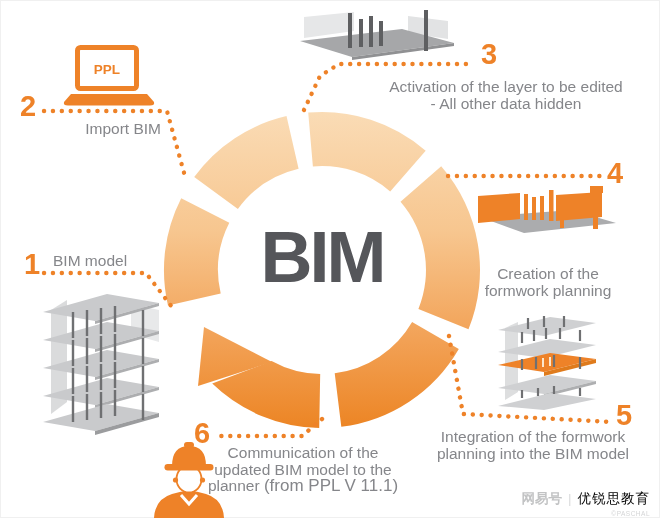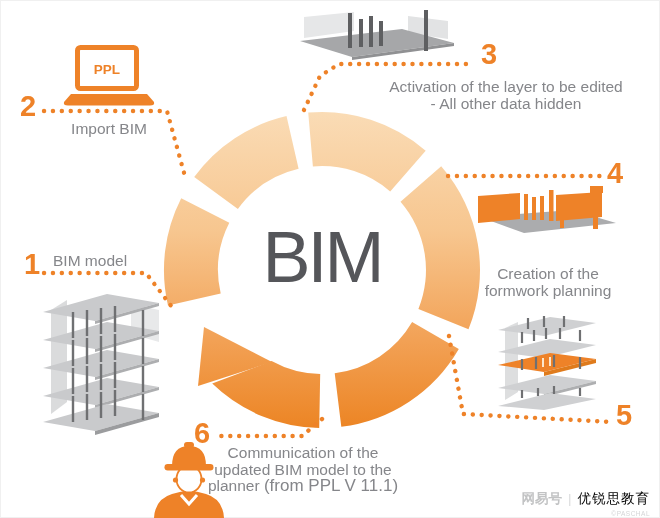--- a/index.html
+++ b/index.html
@@ -15,21 +15,21 @@
   }
   .lbl{
     position:absolute;color:var(--text-gray,#85868A);
     font-size:15.5px;line-height:16.5px;text-align:center;
   }
   .lbl.left{text-align:right;}
   .note{font-size:17px;}
   .bim-title{
     position:absolute;left:162px;top:110px;width:320px;height:320px;
     display:flex;align-items:center;justify-content:center;
-    font-size:72px;font-weight:400;letter-spacing:-3px;
+    font-size:72px;font-weight:700;letter-spacing:-3px;
     color:var(--title-dark,#55565A);transform:translateY(-13px);
     pointer-events:none;
   }
   .dotline{
     fill:none;stroke:var(--accent,#EE8228);
     stroke-width:4.4;stroke-linecap:round;stroke-dasharray:0.1 8.8;
   }
   .accent{fill:var(--accent,#EE8228);}
   .wm{
     position:absolute;right:10px;top:492px;text-align:right;
@@ -101,21 +101,21 @@
       M38,82 v26 M52,80 v26 M66,78 v26 M80,76 v26 M108,80 v26
       M38,110 v26 M52,108 v26 M66,106 v26 M80,104 v26 M108,108 v26"></path>
   </svg>
 
   <div class="num" style="left:20px;top:92px;">2</div>
   <svg class="abs" style="left:63px;top:45px;" width="92" height="62" viewBox="0 0 92 62" aria-hidden="true">
     <rect x="14.5" y="2.5" width="59" height="41" rx="3" fill="#ffffff" stroke="var(--accent,#EE8228)" stroke-width="5"></rect>
     <text x="44" y="29" text-anchor="middle" font-size="13.5" font-weight="bold" fill="var(--accent,#EE8228)">PPL</text>
     <path class="accent" d="M8,49 L84,49 L91,57 Q92,60.5 87,60.5 L5,60.5 Q0,60.5 1,57 Z"></path>
   </svg>
-  <div class="lbl" style="left:57px;top:121px;width:104px;">
+  <div class="lbl" style="left:57px;top:121px;width:104px;text-align:right;">
     <div>Import BIM</div>
   </div>
 
   <svg class="abs" style="left:296px;top:10px;" width="164" height="50" viewBox="0 0 164 50" aria-hidden="true">
     <polygon points="8,7 58,2 58,21 8,28" fill="#E6E7E8"></polygon>
     <polygon points="112,6 152,11 152,29 112,23" fill="#E2E3E4"></polygon>
     <polygon points="4,31 106,19 158,33 56,47" fill="#A6A7A9"></polygon>
     <polygon points="56,47 158,33 158,36 56,50" fill="#909193"></polygon>
     <g fill="#5E5F61">
       <rect x="52" y="3" width="4" height="35"></rect>
@@ -160,20 +160,24 @@
     <polygon points="6,91 58,78 104,84 52,95" fill="#CFD0D2"></polygon>
     <polygon points="6,50 58,38 104,44 52,57" fill="var(--accent,#EE8228)"></polygon>
     <polygon points="52,57 104,44 104,48 52,61" fill="#DF7B1C"></polygon>
     <path stroke="#FCE7CC" stroke-width="2" fill="none" d="M44,44 v9 M51,43 v9 M58,42 v9"></path>
     <path stroke="#6F7072" stroke-width="2.2" fill="none" d="M36,3 v11 M52,1 v11 M72,1 v11
       M30,17 v11 M42,15 v11 M54,13 v11 M68,13 v11 M88,15 v11
       M30,44 v11 M44,42 v12 M62,40 v12 M88,42 v12
       M30,75 v8 M46,73 v8 M62,71 v8 M88,73 v8"></path>
   </svg>
   <div class="num" style="left:616px;top:401px;">5</div>
+  <div class="lbl" style="left:433px;top:429px;width:200px;">
+    <div>Integration of the formwork</div>
+    <div>planning into the BIM model</div>
+  </div>
 
   <div class="num" style="left:194px;top:419px;">6</div>
   <svg class="abs" style="left:148px;top:437px;" width="82" height="81" viewBox="0 0 82 81" aria-hidden="true">
     <path class="accent" d="M6,81 Q7,62 24,57 Q33,54 41,54 Q49,54 58,57 Q75,62 76,81 Z"></path>
     <polyline points="33,58 41,67 49,58" fill="none" stroke="#ffffff" stroke-width="3"></polyline>
     <ellipse cx="41" cy="42" rx="12.5" ry="13.5" fill="#ffffff" stroke="var(--accent,#EE8228)" stroke-width="1.8"></ellipse>
     <circle class="accent" cx="27.5" cy="43" r="2.6"></circle>
     <circle class="accent" cx="54.5" cy="43" r="2.6"></circle>
     <path class="accent" d="M24,29 Q24,9 41,9 Q58,9 58,29 Z"></path>
     <rect class="accent" x="36" y="5" width="10" height="6" rx="3"></rect>

